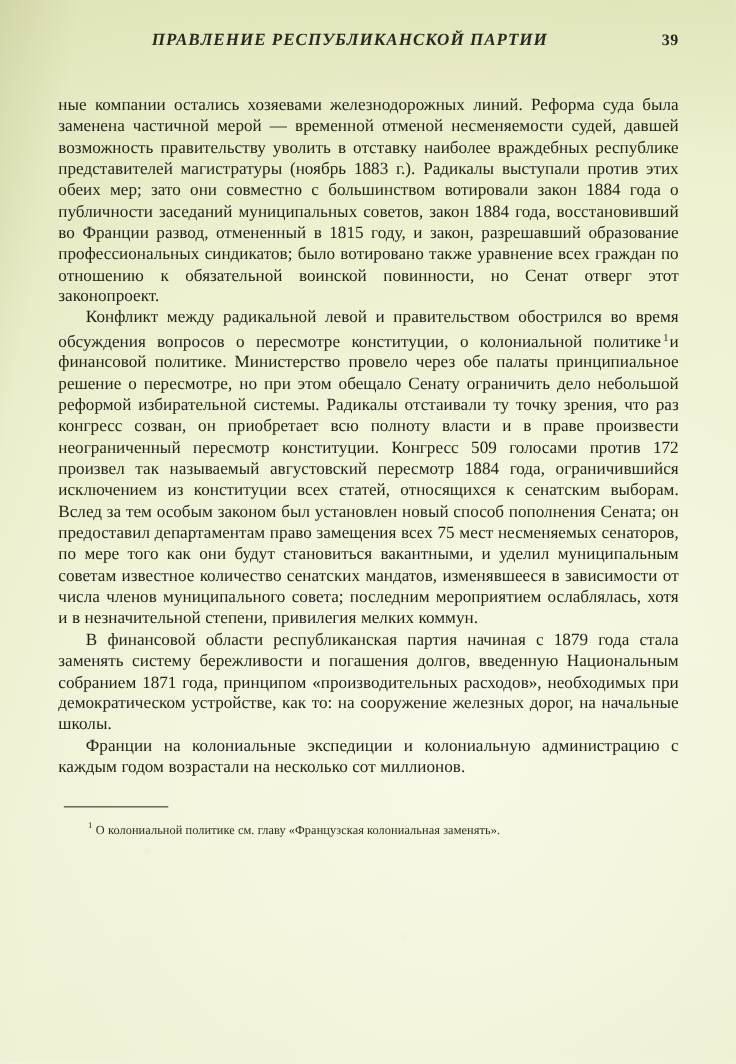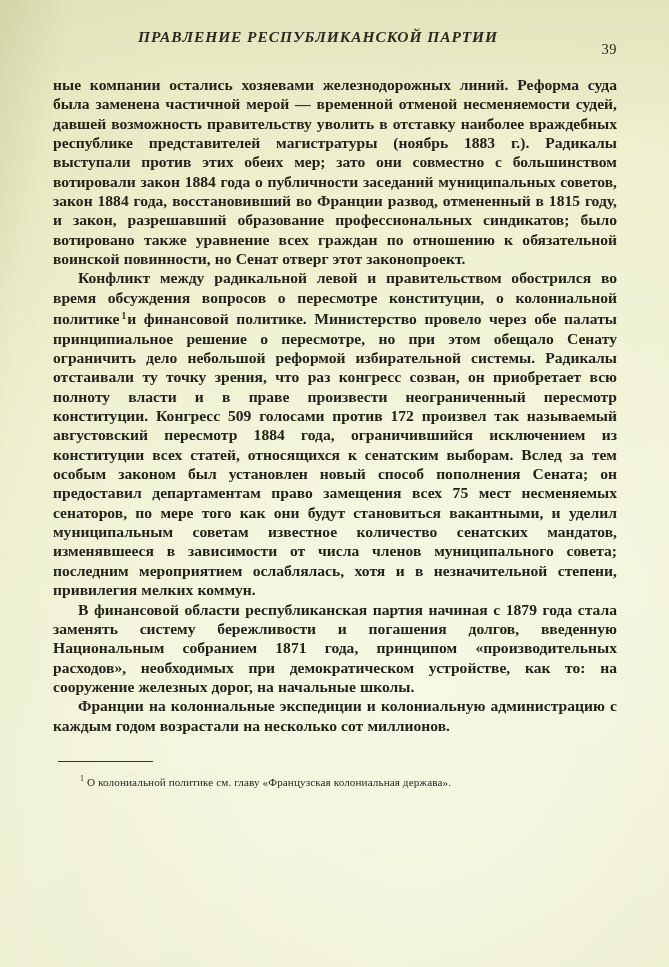--- a/index.html
+++ b/index.html
@@ -61,31 +61,30 @@
     font-style: italic;
     font-weight: bold;
     font-size: 15.5px;
     letter-spacing: 0.9px;
     color: #2a2a20;
     padding-right: 34px;
   }
   .header-folio {
     position: absolute;
     right: 0;
-    top: 13px;
+    top: 1px;
     font-size: 14.5px;
-    font-weight: normal;
+    font-weight: bold;
     color: #2a2a20;
     letter-spacing: 0.5px;
   }
 
   
   .body-text {
-    margin-top: 7px;
-    font-weight: bold;
+    margin-top: 18px;
   }
   .para {
     margin: 0;
     text-align: justify;
     text-justify: inter-word;
     font-size: 15.6px;
     line-height: 19.35px;
     text-indent: 25px;
     color: #23231b;
     word-spacing: 0.2px;
@@ -146,17 +145,17 @@
       <p class="para"><span>Конфликт между радикальной левой и правительством обострился во время обсуждения вопросов о пересмотре конституции, о колониальной политике</span><span class="fn-ref">1</span><span>и финансовой политике. Министерство провело через обе палаты принципиальное решение о пересмотре, но при этом обещало Сенату ограничить дело небольшой реформой избирательной системы. Радикалы отстаивали ту точку зрения, что раз конгресс созван, он приобретает всю полноту власти и в праве произвести неограниченный пересмотр конституции. Конгресс 509 голосами против 172 произвел так называемый августовский пересмотр 1884 года, ограничившийся исключением из конституции всех статей, относящихся к сенатским выборам. Вслед за тем особым законом был установлен новый способ пополнения Сената; он предоставил департаментам право замещения всех 75 мест несменяемых сенаторов, по мере того как они будут становиться вакантными, и уделил муниципальным советам известное количество сенатских мандатов, изменявшееся в зависимости от числа членов муниципального совета; последним мероприятием ослаблялась, хотя и в незначительной степени, привилегия мелких коммун.</span></p>
 
       <p class="para">В финансовой области республиканская партия начиная с 1879 года стала заменять систему бережливости и погашения долгов, введенную Национальным собранием 1871 года, принципом «производительных расходов», необходимых при демократическом устройстве, как то: на сооружение железных дорог, на начальные школы.</p>
 
       <p class="para">Франции на колониальные экспедиции и колониальную администрацию с каждым годом возрастали на несколько сот миллионов.</p>
 
     </div>
 
     <div class="footnote-area">
       <div class="footnote-rule"></div>
-      <p class="footnote-text"><span class="footnote-marker">1</span><span>О колониальной политике см. главу «Французская колониальная держава».</span></p>
+      <p class="footnote-text"><span class="footnote-marker">1</span><span>О колониальной политике см. главу «Французская колониальная заменять».</span></p>
     </div>
 
   </div>
 </div>
 
 </body></html>

